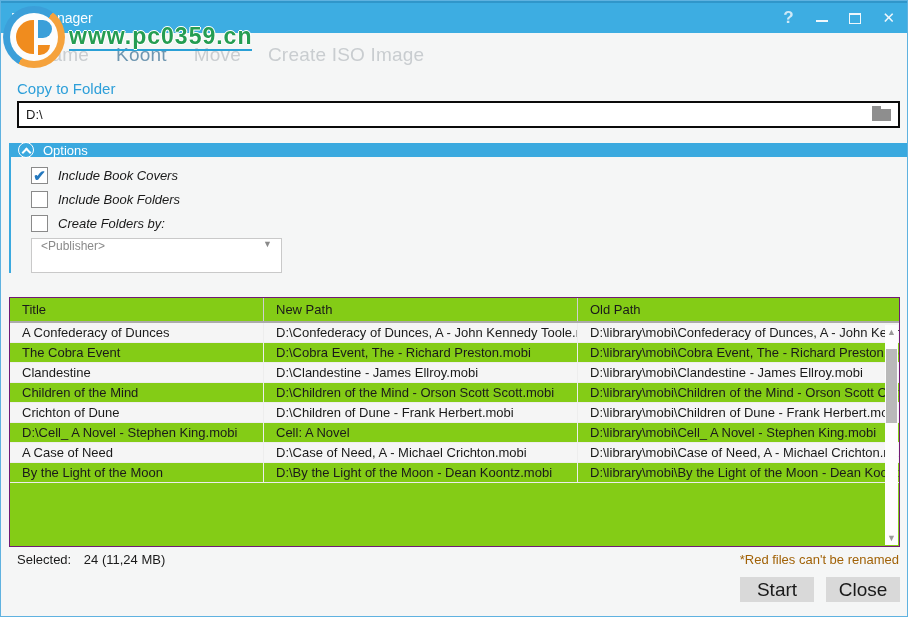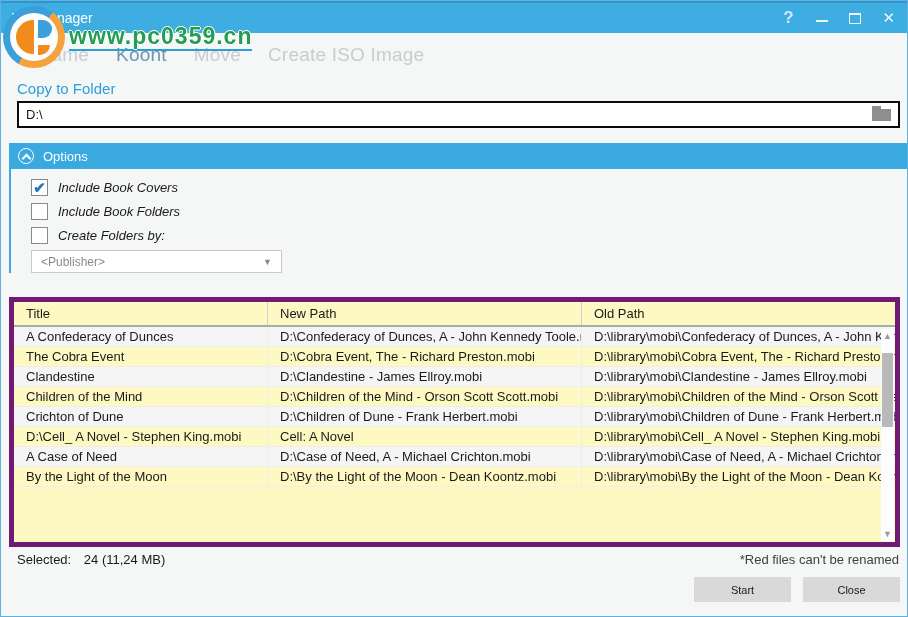--- a/index.html
+++ b/index.html
@@ -41,60 +41,60 @@
   .wm-url { font-size: 23px; font-weight: bold; color: #259d52; line-height: 26px; letter-spacing: 1px;
     border-bottom: 2px solid #2aa0d6; display: inline-block;
     text-shadow: 1px 0 0 #fff, -1px 0 0 #fff, 0 1px 0 #fff, 0 -1px 0 #fff; }
   
   .copy-label { margin: 5px 0 4px 16px; color: #2d9fd9; font-size: 15px; }
   .path-input { margin: 0 7px 0 16px; height: 27px; border: 2px solid #0a0a0a; background: #fff;
     display: flex; align-items: center; padding: 0 7px; font-size: 13px; color: #1a1a1a; }
   .folder-icon { margin-left: auto; position: relative; width: 19px; height: 12px; background: #8e8e8e; }
   .folder-icon::before { content:""; position:absolute; top:-3px; left:0; width:9px; height:3px; background:#8e8e8e; }
   
-  .options-bar { margin: 15px 0 0 8px; height: 26px; background: #3aa9df; color: #fff;
+  .options-bar { margin: 15px 0 0 8px; height: 14px; background: #3aa9df; color: #fff;
     display: flex; align-items: center; gap: 9px; padding-left: 9px; font-size: 13px; }
   .chev-circle { width: 16px; height: 16px; border: 1px solid #fff; border-radius: 50%; position: relative; }
   .chev-circle::after { content:""; position:absolute; left:4px; top:6px; width:5px; height:5px;
     border-left:2px solid #fff; border-top:2px solid #fff; transform: rotate(45deg); }
   .options-panel { margin-left: 8px; border-left: 2px solid #3aa9df; padding: 9px 0 0 20px; }
   .chk-row { display: flex; align-items: center; gap: 10px; margin-bottom: 6px; height: 18px; }
   .chk-box { width: 17px; height: 17px; border: 1px solid #8a8a8a; background: #fff;
     position: relative; display: flex; align-items: center; justify-content: center; }
   .chk-box .chk-mark { display: none; color: #2478be; font-size: 15px; font-weight: bold; line-height: 15px; }
   .chk-box.checked .chk-mark { display: block; }
   .chk-label { font-size: 13px; color: #1a1a1a; font-style: italic; }
-  .dropdown { width: 251px; height: 23px; border: 1px solid #c9c9c9; background: #fff;
-    display: flex; align-items: center; padding: 0 9px; font-size: 12px; color: #8a8a8a; }
+  .dropdown { width: 251px; height: 35px; border: 1px solid #c9c9c9; background: #fff;
+    display: flex; align-items: flex-start; padding: 0 9px; font-size: 12px; color: #8a8a8a; }
   .dd-arrow { margin-left: auto; font-size: 9px; color: #8a8a8a; }
   
   .file-table { position: absolute; left: 8px; right: 7px; top: 296px; height: 250px;
-    border: 5px solid #701a75; background: #fef9c3; overflow: hidden; }
+    border: 1px solid #701a75; background: #84cc16; overflow: hidden; }
   .thead, .trow { display: grid; grid-template-columns: 254px 314px 1fr; }
   .thead { height: 25px; border-bottom: 2px solid #ababab; }
   .thead .th { font-size: 13px; color: #1a1a1a; padding-left: 12px; display: flex; align-items: center; }
   .thead .th:not(:last-child) { border-right: 1px solid #cfcfcf; }
   .trow { height: 20px; border-bottom: 1px solid #ededed; }
   .trow:nth-child(even) { background: #f5f5f5; }
   .trow .td { font-size: 13px; color: #1a1a1a; padding: 0 8px 0 12px; display: flex; align-items: center;
     white-space: nowrap; overflow: hidden; }
   .trow .td:not(:last-child) { border-right: 1px solid #ededed; }
   .td.old { padding-right: 18px; }
   
   .vscroll { position: absolute; top: 27px; right: 1px; bottom: 1px; width: 13px; background: #fdfdfd; }
   .vs-arrow { position: absolute; left: 0; width: 13px; height: 14px; color: #9a9a9a; font-size: 9px;
     text-align: center; line-height: 14px; }
   .vs-up { top: 0; } .vs-down { bottom: 0; }
   .vs-thumb { position: absolute; left: 1px; top: 24px; width: 11px; height: 74px; background: #b9b9b9; }
   
   .status { position: absolute; left: 16px; top: 551px; font-size: 13px; color: #1a1a1a; }
   .status .val { margin-left: 9px; }
-  .warning { position: absolute; right: 8px; top: 551px; font-size: 13px; color: #404040; }
+  .warning { position: absolute; right: 8px; top: 551px; font-size: 13px; color: #a16207; }
   .btn-row { position: absolute; right: 7px; top: 576px; display: flex; gap: 12px; }
-  .btn { width: 97px; height: 25px; background: #d9d9d9; border: none; font-size: 11px; color: #1a1a1a;
+  .btn { width: 74px; height: 25px; background: #d9d9d9; border: none; font-size: 19px; color: #1a1a1a;
     font-family: "Liberation Sans", sans-serif; display: flex; align-items: center; justify-content: center; }
 </style>
 </head>
 <body>
 
 <div class="window">
 
   <div class="titlebar">
     <span class="title-text">File Manager</span>
     <div class="win-controls">

